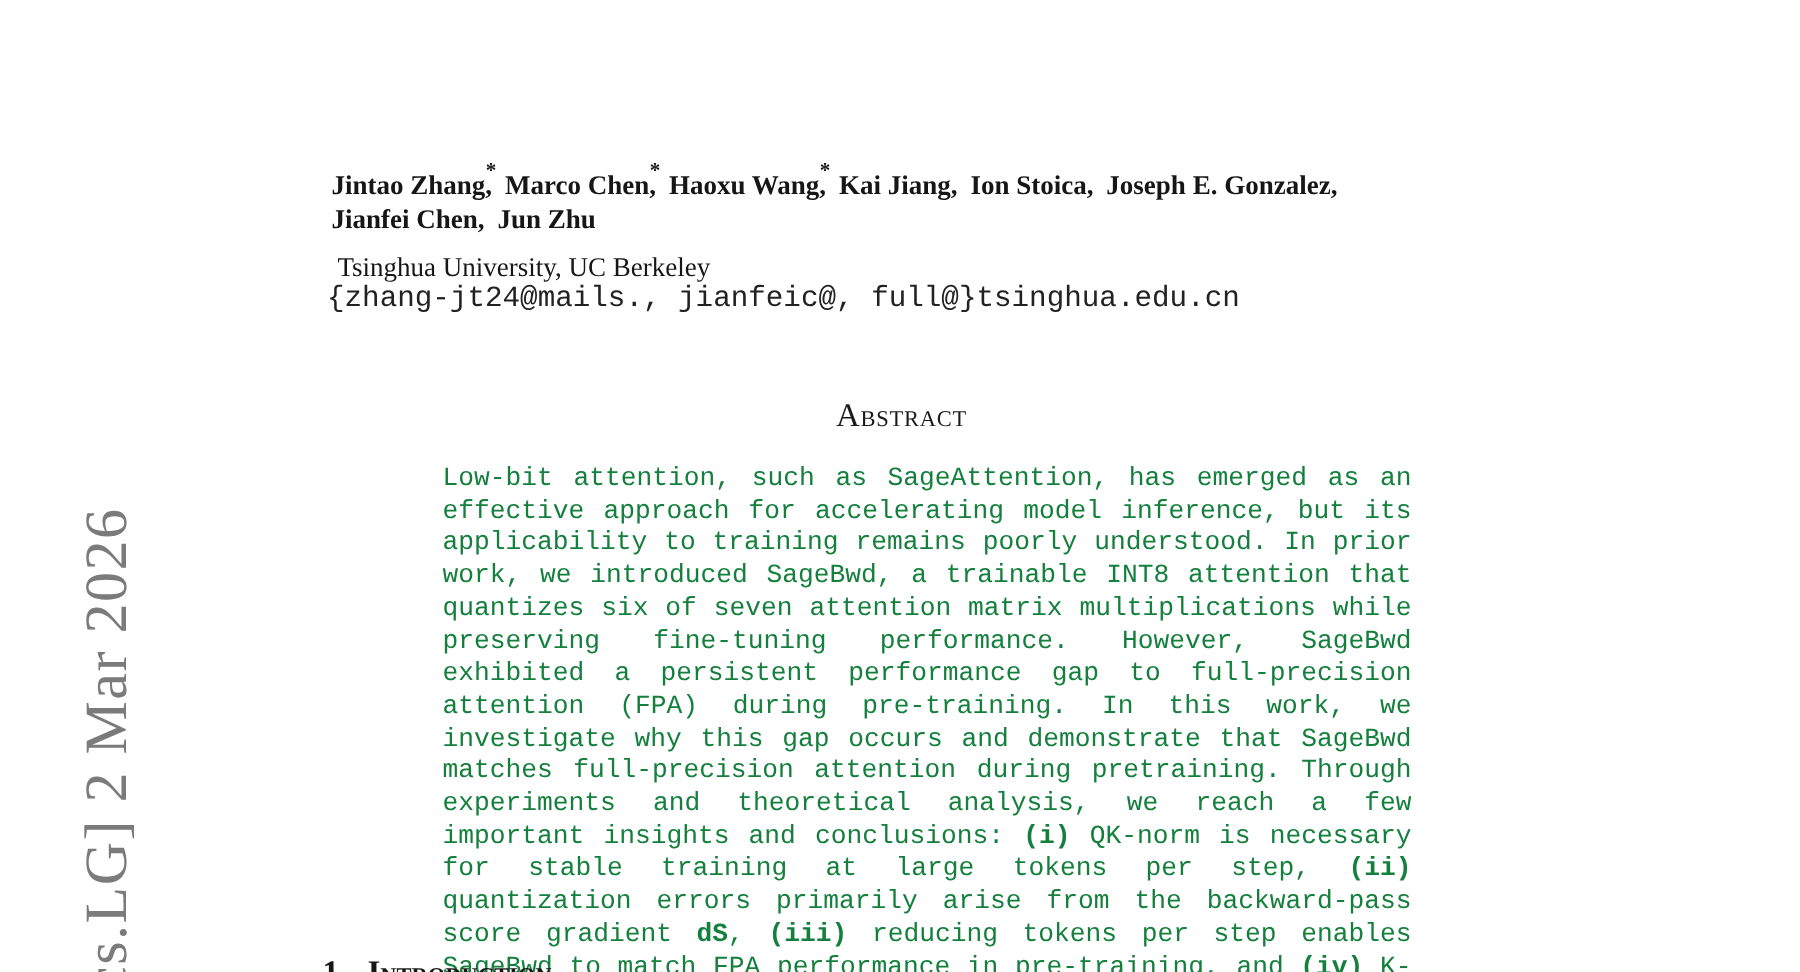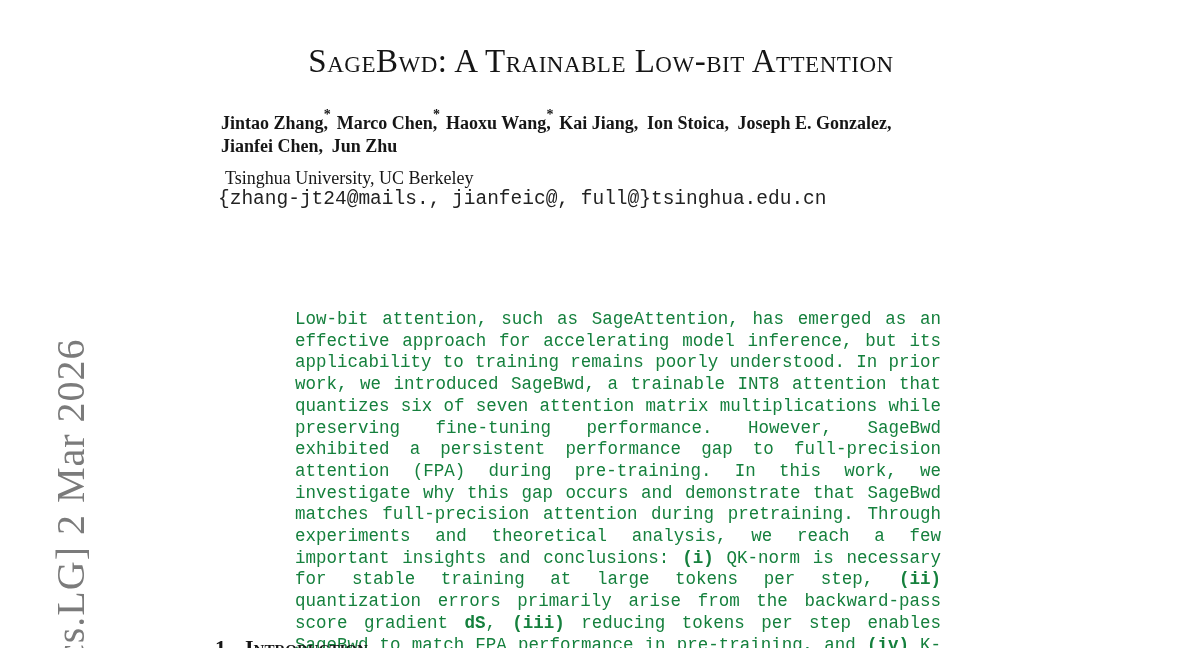--- a/index.html
+++ b/index.html
@@ -117,31 +117,31 @@
 </style>
 </head>
 <body>
 
 <div class="page" style="background: rgb(255, 255, 255);">
 
   <div class="stamp" style="color: rgb(123, 123, 123);">cs.LG] 2 Mar 2026</div>
 
   <div class="content">
 
-    <h1 class="title">SageBwd: A Trainable Low-bit Attention</h1>
 
     <div class="author-block" id="author-lines">
         <div class="author-line"><span class="author">Jintao Zhang<span class="comma-wrap">,<span class="thanks-mark">*</span></span></span><span class="author">Marco Chen<span class="comma-wrap">,<span class="thanks-mark">*</span></span></span><span class="author">Haoxu Wang<span class="comma-wrap">,<span class="thanks-mark">*</span></span></span><span class="author">Kai Jiang<span class="comma-wrap">,</span></span><span class="author">Ion Stoica<span class="comma-wrap">,</span></span><span class="author">Joseph E. Gonzalez<span class="comma-wrap">,</span></span></div>
         <div class="author-line"><span class="author">Jianfei Chen<span class="comma-wrap">,</span></span><span class="author">Jun Zhu</span></div>
       </div>
 
     <div class="affiliation">Tsinghua University, UC Berkeley</div>
 
     <div class="email">{zhang-jt24@mails., jianfeic@, full@}tsinghua.edu.cn</div>
 
+    <div class="abstract-heading">Abstract</div>
 
     <p class="abstract-body" id="abstract-body"><span>Low-bit attention, such as SageAttention, has emerged as an effective approach for accelerating model inference, but its applicability to training remains poorly understood. In prior work, we introduced SageBwd, a trainable INT8 attention that quantizes six of seven attention matrix multiplications while preserving fine-tuning performance. However, SageBwd exhibited a persistent performance gap to full-precision attention (FPA) during pre-training. In this work, we investigate why this gap occurs and demonstrate that SageBwd matches full-precision attention during pretraining. Through experiments and theoretical analysis, we reach a few important insights and conclusions: </span><b>(i)</b><span> QK-norm is necessary for stable training at large tokens per step, </span><b>(ii)</b><span> quantization errors primarily arise from the backward-pass score gradient </span><b>dS</b><span>, </span><b>(iii)</b><span> reducing tokens per step enables SageBwd to match FPA performance in pre-training, and </span><b>(iv)</b><span> K-smoothing remains essential for training stability, while Q-smoothing provides limited benefit during pre-training.</span></p>
 
     <div class="section-heading">
       <span class="sec-num">1</span><span class="sec-title">Introduction</span>
     </div>
 
   </div>
 </div>
 

